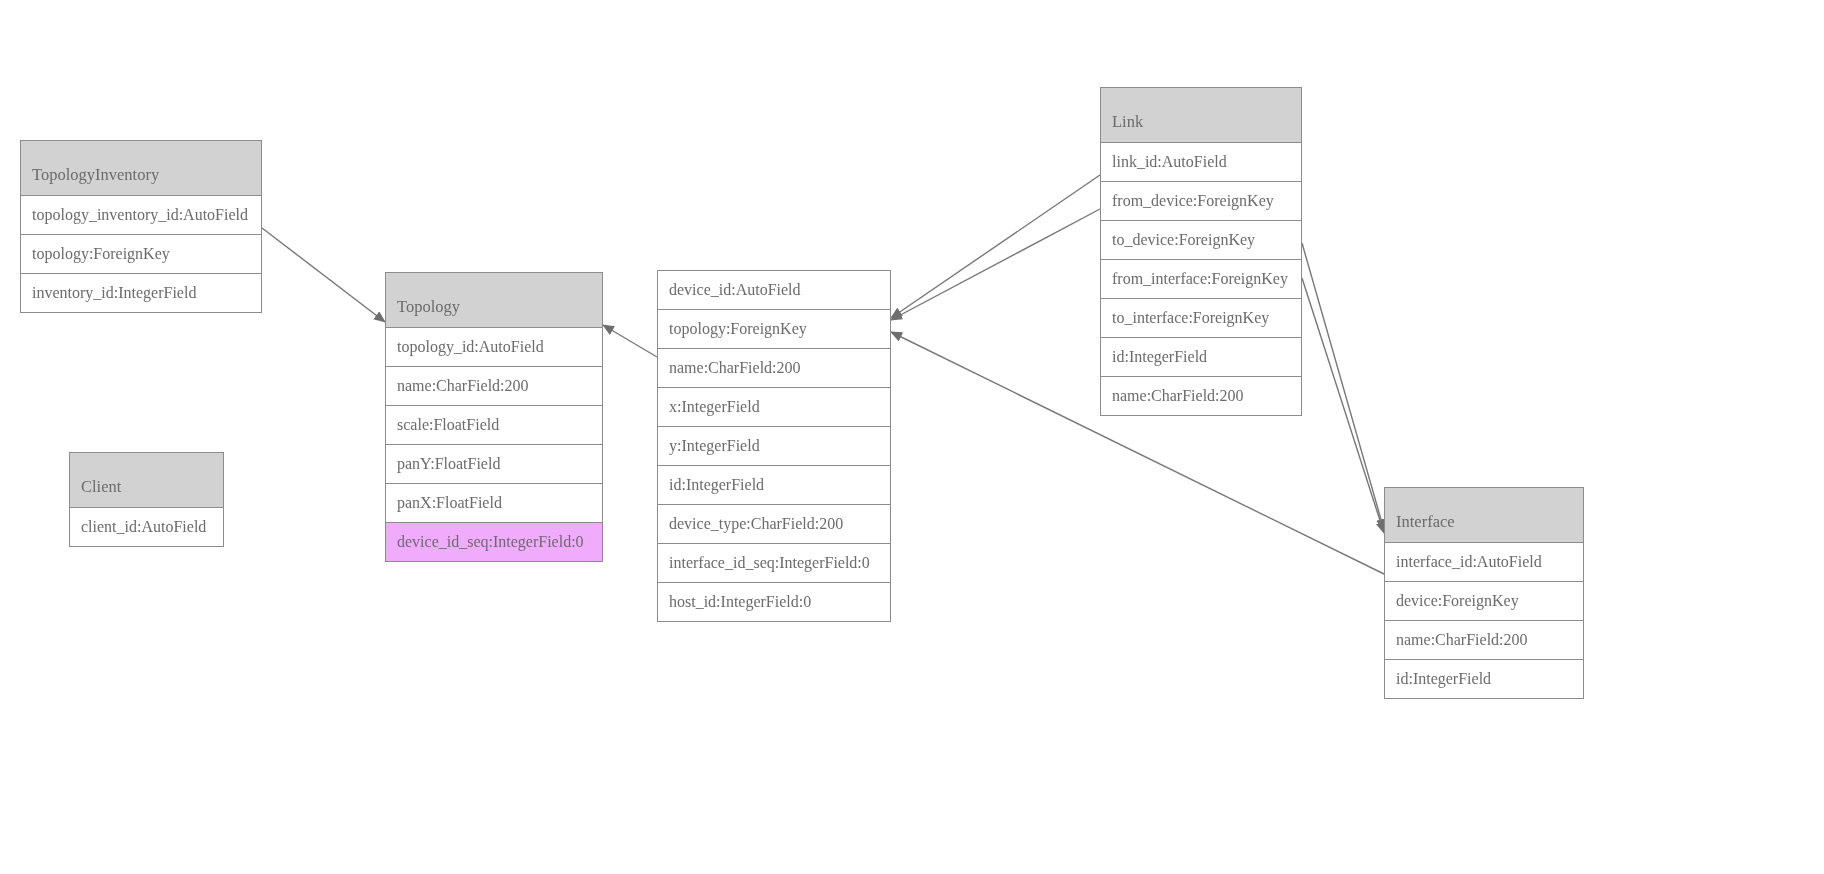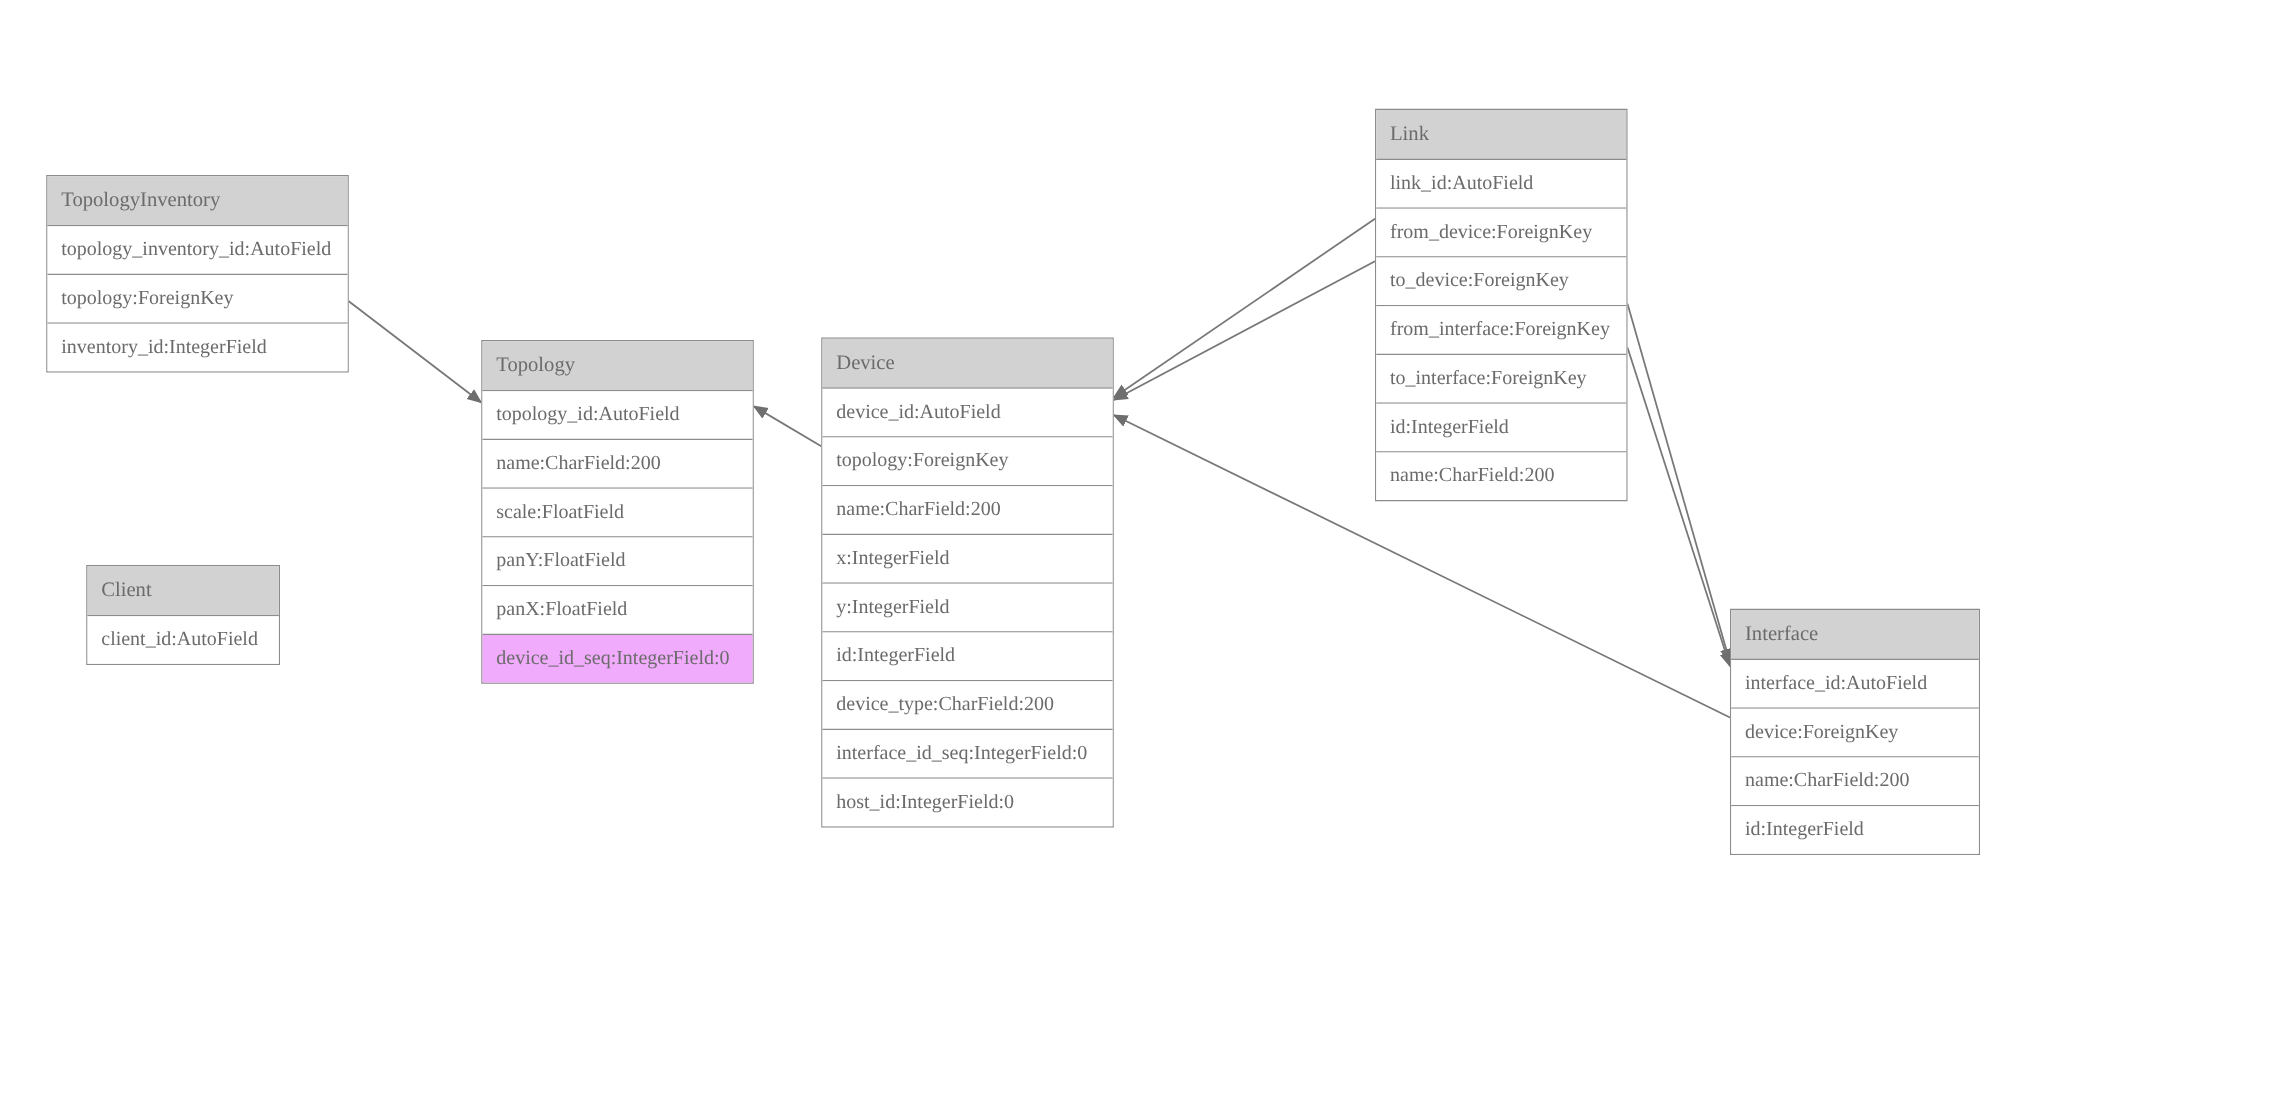--- a/index.html
+++ b/index.html
@@ -29,21 +29,21 @@
     border: 1.5px solid #8c8c8c;
     background: #ffffff;
     z-index: 2;
   }
   .entity-header {
     box-sizing: border-box;
     background: #d2d2d2;
     color: #6b6b6b;
     font-size: 16.5px;
     line-height: 1;
-    padding: 11px 10px 11px 11px;
+    padding: 26px 10px 11px 11px;
     border-bottom: 1.5px solid #8c8c8c;
     white-space: nowrap;
   }
   .entity-field {
     box-sizing: border-box;
     color: #6b6b6b;
     font-size: 16px;
     line-height: 1;
     padding: 11px 10px 11px 11px;
     border-bottom: 1.5px solid #8c8c8c;
@@ -70,41 +70,40 @@
         <line x1="657" y1="357" x2="603" y2="325" stroke="#777777" stroke-width="1.4" marker-end="url(#arrow-filled)"></line>
         <line x1="1100" y1="175" x2="891" y2="318" stroke="#777777" stroke-width="1.4" marker-end="url(#arrow-filled)"></line>
         <line x1="1100" y1="209" x2="891" y2="320" stroke="#777777" stroke-width="1.4" marker-end="url(#arrow-filled)"></line>
         <line x1="1302" y1="243" x2="1384" y2="530" stroke="#777777" stroke-width="1.4" marker-end="url(#arrow-filled)"></line>
         <line x1="1302" y1="278" x2="1384" y2="533" stroke="#777777" stroke-width="1.4" marker-end="url(#arrow-filled)"></line>
         <line x1="1384" y1="574" x2="891" y2="332" stroke="#777777" stroke-width="1.4" marker-end="url(#arrow-filled)"></line>
       </g>
   </svg>
 
   <div id="entity-group">
-      <div class="entity" style="left: 20px; top: 140px; width: 242px; border-color: rgb(140, 140, 140); margin-left: 17px;">
+      <div class="entity" style="left: 20px; top: 140px; width: 242px; border-color: rgb(140, 140, 140);">
         <div class="entity-header" style="background: rgb(210, 210, 210); color: rgb(107, 107, 107); border-bottom-color: rgb(140, 140, 140);">TopologyInventory</div>
         <div class="entity-field" style="color: rgb(107, 107, 107); background: rgb(255, 255, 255); border-bottom-color: rgb(140, 140, 140);">topology_inventory_id:AutoField</div>
         <div class="entity-field" style="color: rgb(107, 107, 107); background: rgb(255, 255, 255); border-bottom-color: rgb(140, 140, 140);">topology:ForeignKey</div>
         <div class="entity-field" style="color: rgb(107, 107, 107); background: rgb(255, 255, 255); border-bottom-color: rgb(140, 140, 140);">inventory_id:IntegerField</div>
       </div>
       <div class="entity" style="left: 385px; top: 272px; width: 218px; border-color: rgb(140, 140, 140);">
         <div class="entity-header" style="background: rgb(210, 210, 210); color: rgb(107, 107, 107); border-bottom-color: rgb(140, 140, 140);">Topology</div>
         <div class="entity-field" style="color: rgb(107, 107, 107); background: rgb(255, 255, 255); border-bottom-color: rgb(140, 140, 140);">topology_id:AutoField</div>
         <div class="entity-field" style="color: rgb(107, 107, 107); background: rgb(255, 255, 255); border-bottom-color: rgb(140, 140, 140);">name:CharField:200</div>
         <div class="entity-field" style="color: rgb(107, 107, 107); background: rgb(255, 255, 255); border-bottom-color: rgb(140, 140, 140);">scale:FloatField</div>
         <div class="entity-field" style="color: rgb(107, 107, 107); background: rgb(255, 255, 255); border-bottom-color: rgb(140, 140, 140);">panY:FloatField</div>
         <div class="entity-field" style="color: rgb(107, 107, 107); background: rgb(255, 255, 255); border-bottom-color: rgb(140, 140, 140);">panX:FloatField</div>
         <div class="entity-field" style="color: rgb(107, 107, 107); background: #f0abfc; border-bottom-color: rgb(140, 140, 140);">device_id_seq:IntegerField:0</div>
       </div>
       <div class="entity" style="left: 69px; top: 452px; width: 155px; border-color: rgb(140, 140, 140);">
         <div class="entity-header" style="background: rgb(210, 210, 210); color: rgb(107, 107, 107); border-bottom-color: rgb(140, 140, 140);">Client</div>
         <div class="entity-field" style="color: rgb(107, 107, 107); background: rgb(255, 255, 255); border-bottom-color: rgb(140, 140, 140);">client_id:AutoField</div>
       </div>
       <div class="entity" style="left: 657px; top: 270px; width: 234px; border-color: rgb(140, 140, 140);">
-        <div class="entity-header" style="background: rgb(210, 210, 210); color: rgb(107, 107, 107); border-bottom-color: rgb(140, 140, 140);">Device</div>
         <div class="entity-field" style="color: rgb(107, 107, 107); background: rgb(255, 255, 255); border-bottom-color: rgb(140, 140, 140);">device_id:AutoField</div>
         <div class="entity-field" style="color: rgb(107, 107, 107); background: rgb(255, 255, 255); border-bottom-color: rgb(140, 140, 140);">topology:ForeignKey</div>
         <div class="entity-field" style="color: rgb(107, 107, 107); background: rgb(255, 255, 255); border-bottom-color: rgb(140, 140, 140);">name:CharField:200</div>
         <div class="entity-field" style="color: rgb(107, 107, 107); background: rgb(255, 255, 255); border-bottom-color: rgb(140, 140, 140);">x:IntegerField</div>
         <div class="entity-field" style="color: rgb(107, 107, 107); background: rgb(255, 255, 255); border-bottom-color: rgb(140, 140, 140);">y:IntegerField</div>
         <div class="entity-field" style="color: rgb(107, 107, 107); background: rgb(255, 255, 255); border-bottom-color: rgb(140, 140, 140);">id:IntegerField</div>
         <div class="entity-field" style="color: rgb(107, 107, 107); background: rgb(255, 255, 255); border-bottom-color: rgb(140, 140, 140);">device_type:CharField:200</div>
         <div class="entity-field" style="color: rgb(107, 107, 107); background: rgb(255, 255, 255); border-bottom-color: rgb(140, 140, 140);">interface_id_seq:IntegerField:0</div>
         <div class="entity-field" style="color: rgb(107, 107, 107); background: rgb(255, 255, 255); border-bottom-color: rgb(140, 140, 140);">host_id:IntegerField:0</div>
       </div>

